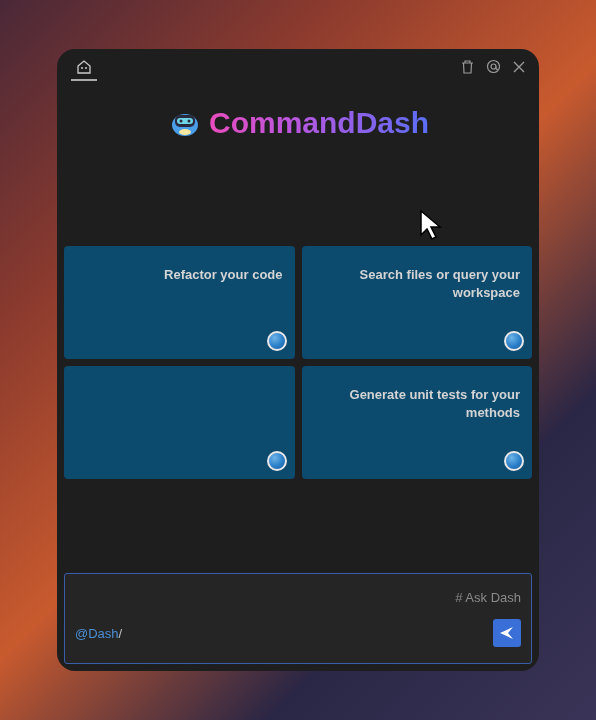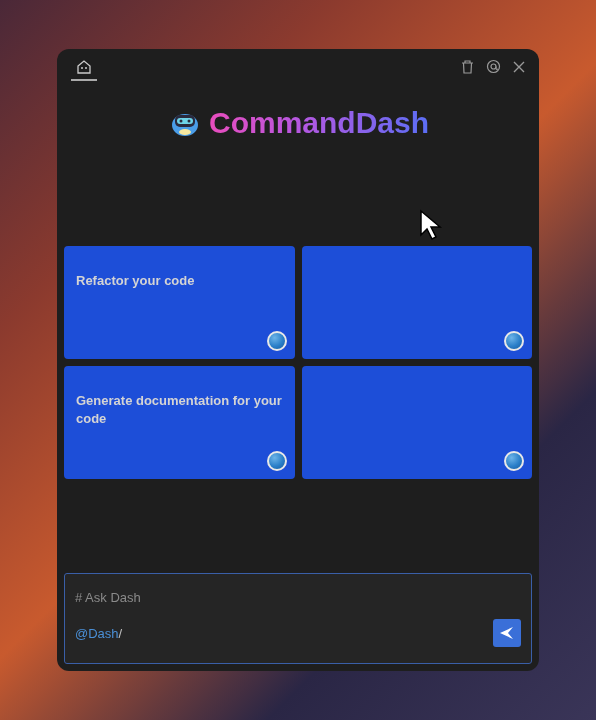--- a/index.html
+++ b/index.html
@@ -13,25 +13,26 @@
       background: linear-gradient(135deg, #4a2838 0%, #8b3a2e 25%, #c85a2e 50%, #2a2645 75%, #3a3558 100%);
       font-family: -apple-system, BlinkMacSystemFont, 'Segoe UI', sans-serif;
       display: flex;
       align-items: center;
       justify-content: center;
     }
     .panel {
       width: 482px;
       height: 622px;
       background: #1e1e1e;
-      border-radius: 12px;
+      border-radius: 18px;
       display: flex;
       flex-direction: column;
       position: relative;
       overflow: hidden;
+      text-align: right;
     }
     .header {
       display: flex;
       justify-content: space-between;
       align-items: flex-start;
       padding: 10px 14px 0 14px;
       height: 36px;
     }
     .tab-container {
       display: flex;
@@ -91,23 +92,23 @@
     .spacer {
       flex: 0 0 95px;
     }
     .cards {
       display: grid;
       grid-template-columns: 1fr 1fr;
       gap: 7px;
       padding: 0 7px;
     }
     .card {
-      background: #1d4ed8;
+      background: #0c4a6e;
       border-radius: 4px;
-      padding: 26px 12px;
+      padding: 20px 12px;
       height: 113px;
       position: relative;
       cursor: pointer;
     }
     .card-title {
       color: #d4d4d4;
       font-size: 13px;
       font-weight: 600;
       line-height: 1.4;
     }
@@ -226,27 +227,28 @@
   </div>
 
   <div class="spacer"></div>
 
   <div class="cards">
     <div class="card">
       <div class="card-title">Refactor your code</div>
       <div class="card-badge"></div>
     </div>
     <div class="card">
-      <div class="card-badge"></div>
-    </div>
-    <div class="card">
-      <div class="card-title">Generate documentation for your code</div>
-      <div class="card-badge"></div>
-    </div>
-    <div class="card">
+      <div class="card-title">Search files or query your workspace</div>
+      <div class="card-badge"></div>
+    </div>
+    <div class="card">
+      <div class="card-badge"></div>
+    </div>
+    <div class="card">
+      <div class="card-title">Generate unit tests for your methods</div>
       <div class="card-badge"></div>
     </div>
   </div>
 
   <div class="bottom-spacer"></div>
 
   <div class="input-area">
     <div class="input-header"># Ask Dash</div>
     <div class="input-row">
       <div class="input-prompt">

